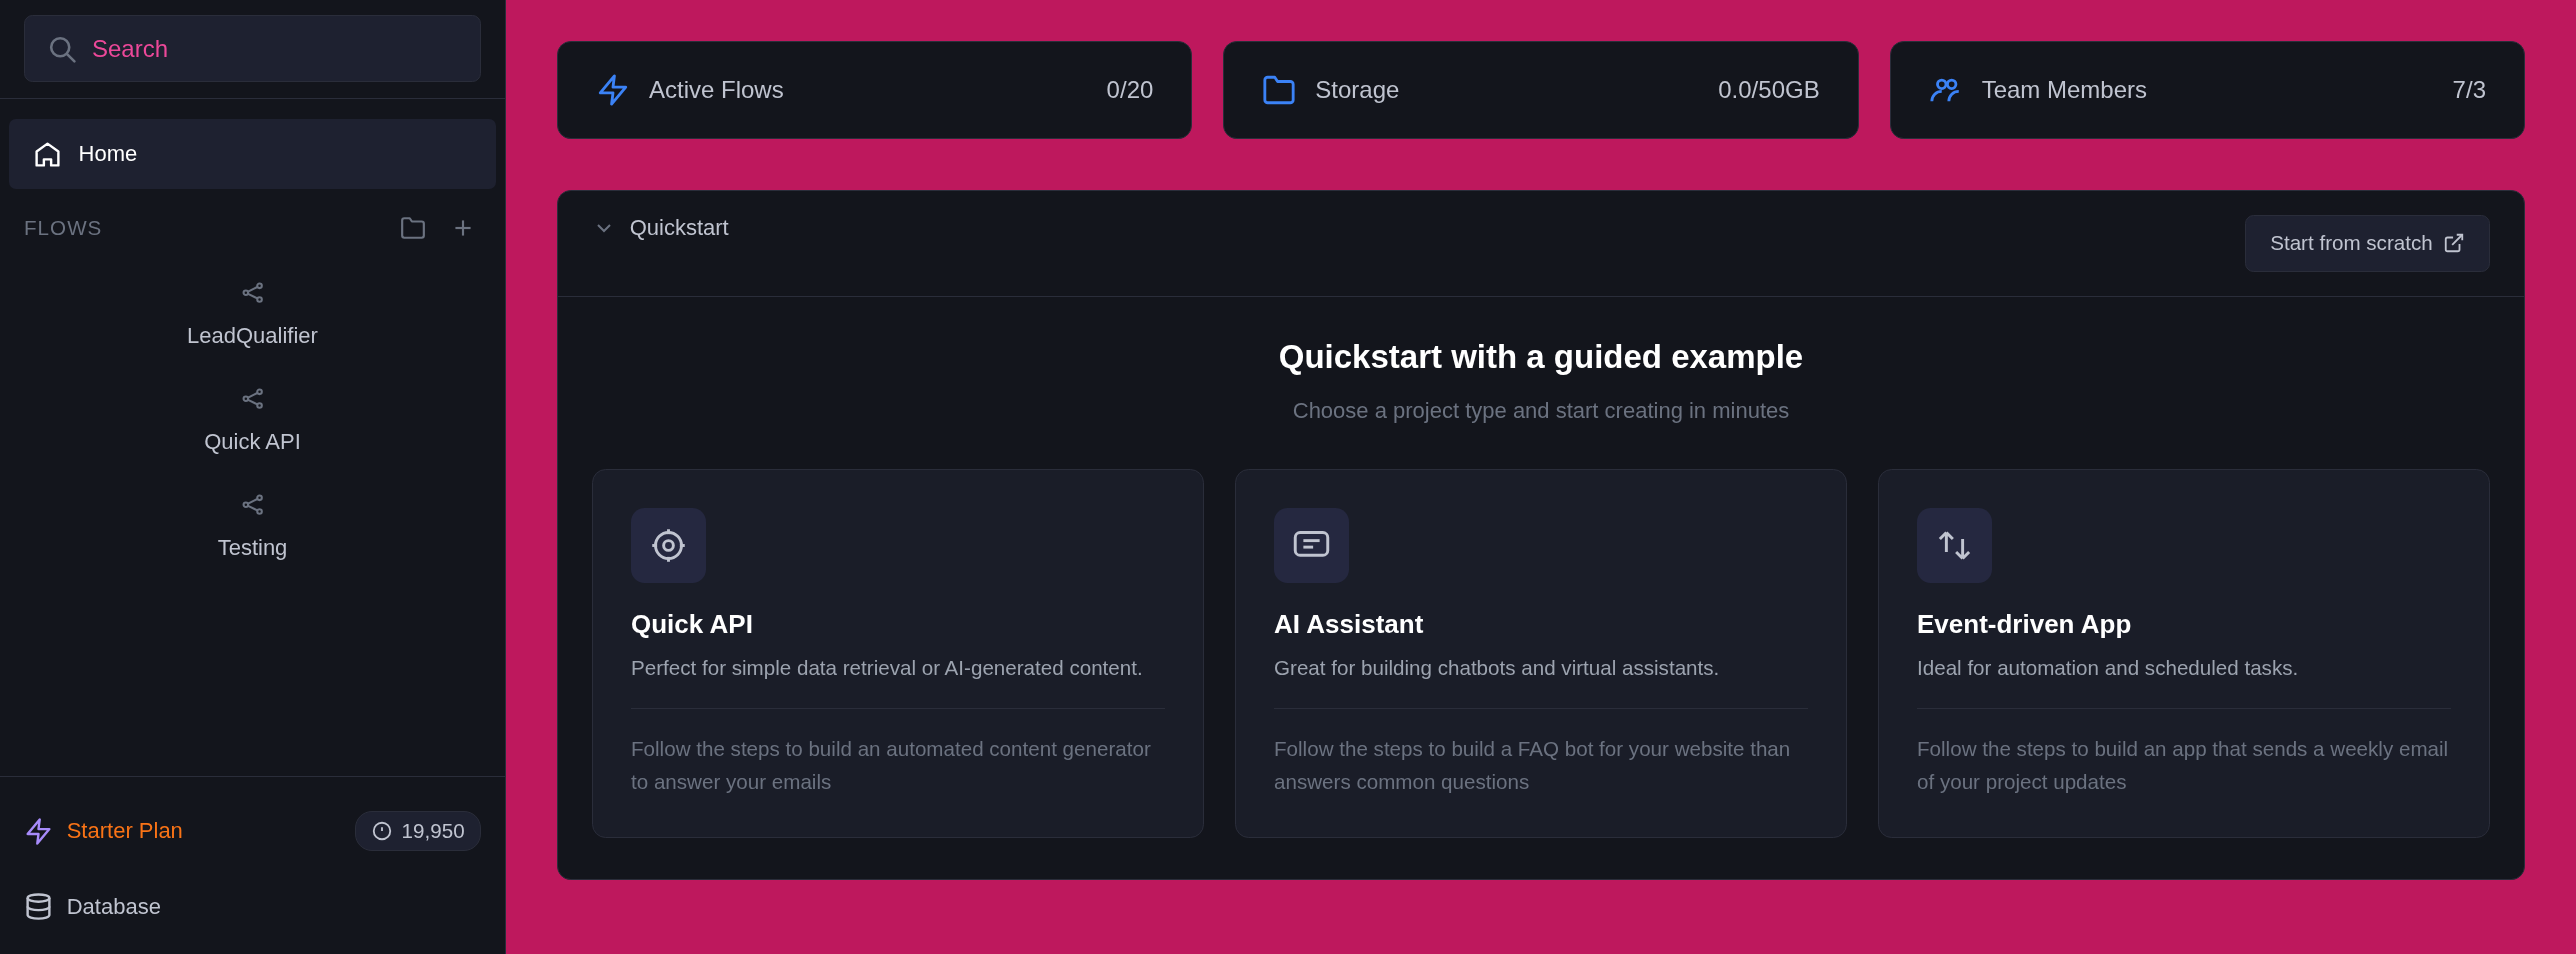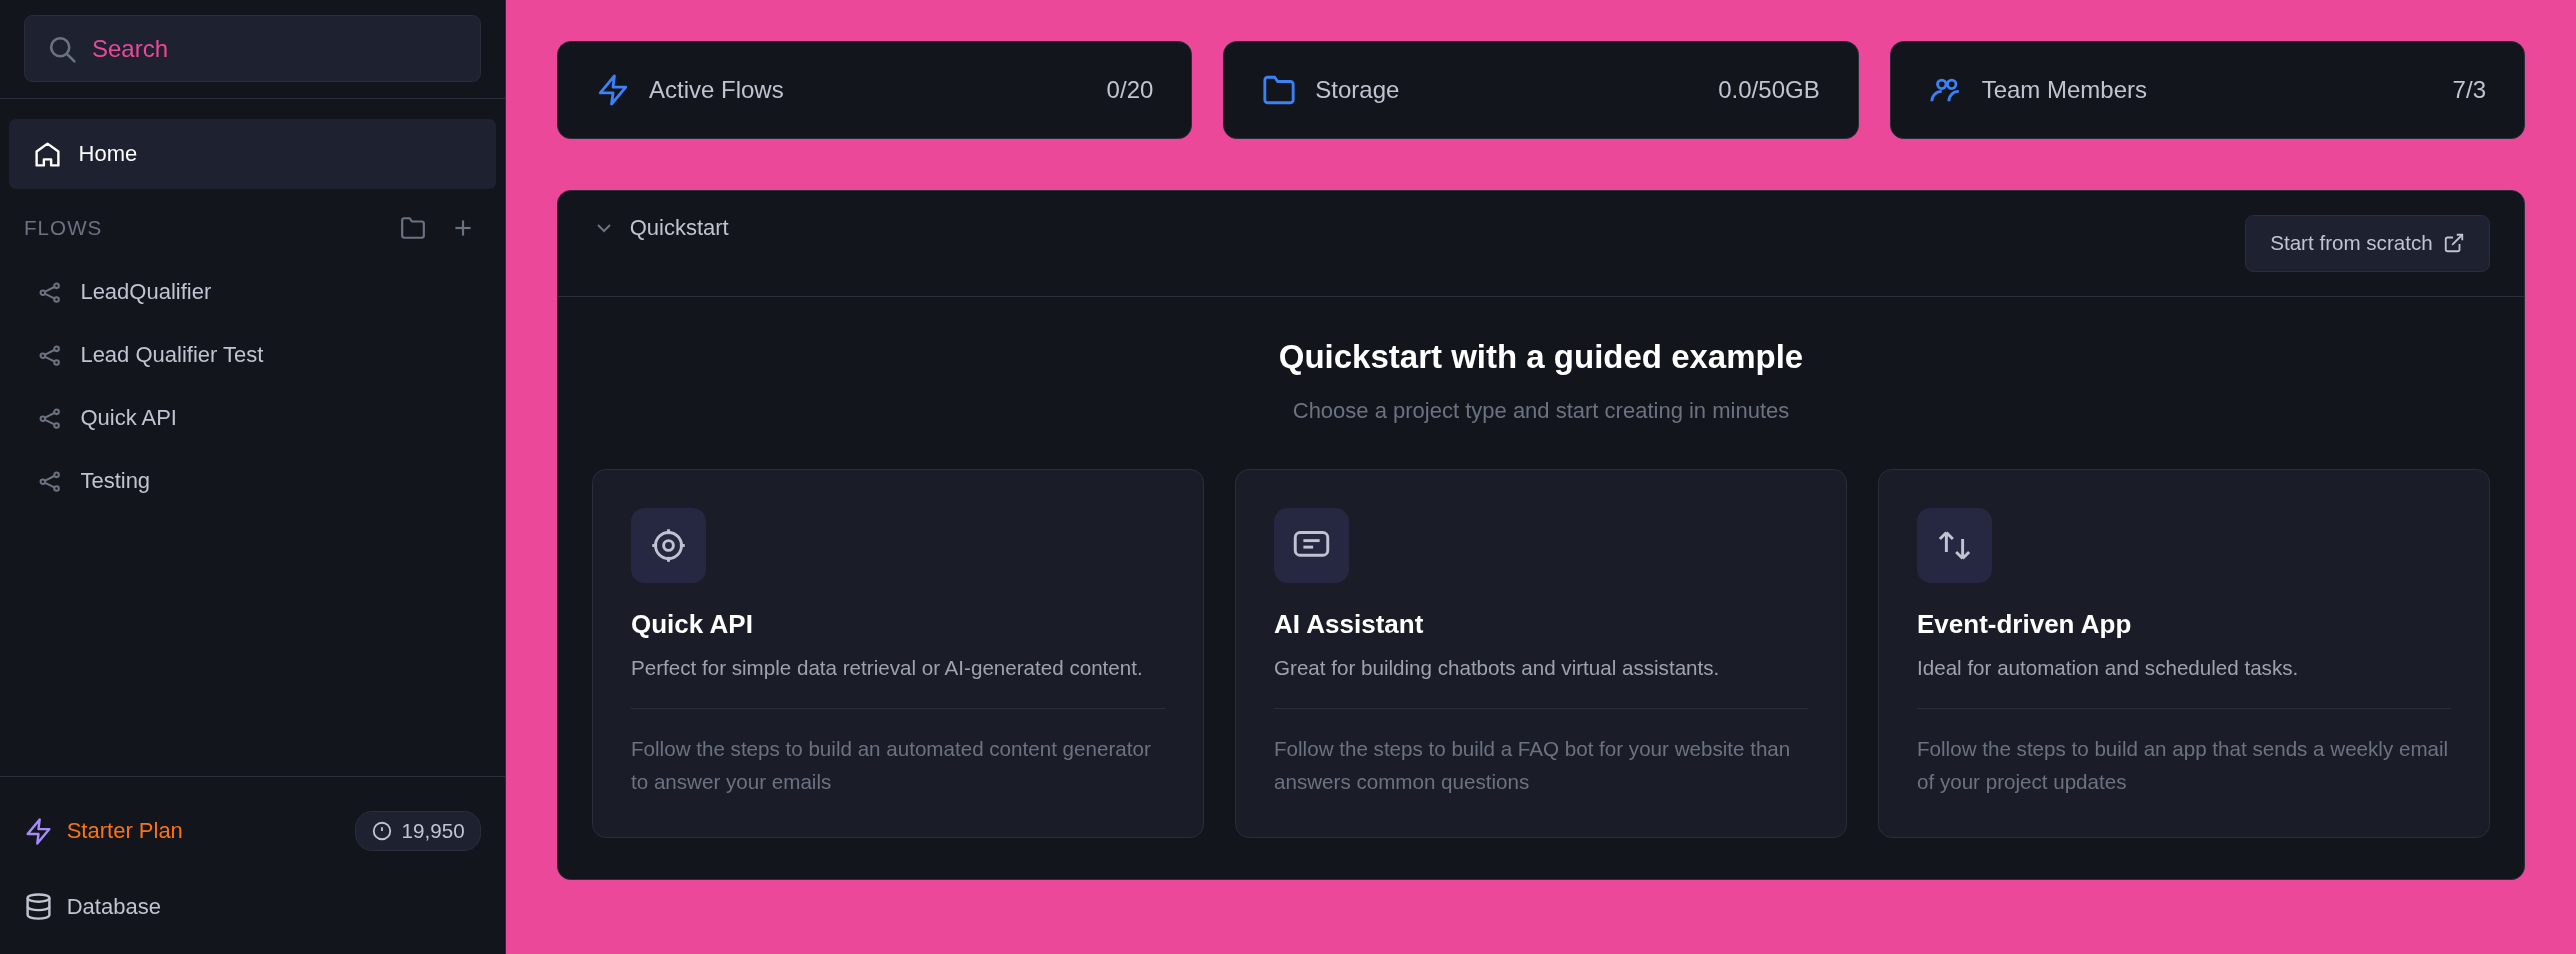--- a/index.html
+++ b/index.html
@@ -118,20 +118,21 @@
     .flow-item {
       display: flex;
       align-items: center;
       gap: 17px;
       padding: 17px 24px;
       cursor: pointer;
       border-radius: 6.9px;
       margin: 1.7px 0;
       font-size: 22px;
       color: #c0c4d0;
+      flex-direction: column;
     }
 
     .flow-icon {
       width: 27.4px;
       height: 27.4px;
       color: #6b7280;
     }
 
     .sidebar-bottom {
       padding: 17px 12px;
@@ -179,21 +180,21 @@
       color: #c0c4d0;
       cursor: pointer;
       border-radius: 6.9px;
     }
 
     
     .main {
       flex: 1;
       padding: 41px 51px;
       overflow-y: auto;
-      background: #ec4899;
+      background: #be185d;
     }
 
     
     .stats-row {
       display: flex;
       gap: 31px;
       margin-bottom: 51px;
     }
 
     .stat-card {
@@ -405,30 +406,20 @@
         <span>LeadQualifier</span>
       </div>
       <div class="flow-item">
         <svg class="flow-icon" viewBox="0 0 24 24" fill="none" stroke="currentColor" stroke-width="1.8">
           <circle cx="6" cy="12" r="2"></circle>
           <circle cx="18" cy="6" r="2"></circle>
           <circle cx="18" cy="18" r="2"></circle>
           <line x1="8" y1="11" x2="16" y2="7"></line>
           <line x1="8" y1="13" x2="16" y2="17"></line>
         </svg>
-        <span>Lead Qualifier Test</span>
-      </div>
-      <div class="flow-item">
-        <svg class="flow-icon" viewBox="0 0 24 24" fill="none" stroke="currentColor" stroke-width="1.8">
-          <circle cx="6" cy="12" r="2"></circle>
-          <circle cx="18" cy="6" r="2"></circle>
-          <circle cx="18" cy="18" r="2"></circle>
-          <line x1="8" y1="11" x2="16" y2="7"></line>
-          <line x1="8" y1="13" x2="16" y2="17"></line>
-        </svg>
         <span>Quick API</span>
       </div>
       <div class="flow-item">
         <svg class="flow-icon" viewBox="0 0 24 24" fill="none" stroke="currentColor" stroke-width="1.8">
           <circle cx="6" cy="12" r="2"></circle>
           <circle cx="18" cy="6" r="2"></circle>
           <circle cx="18" cy="18" r="2"></circle>
           <line x1="8" y1="11" x2="16" y2="7"></line>
           <line x1="8" y1="13" x2="16" y2="17"></line>
         </svg>

